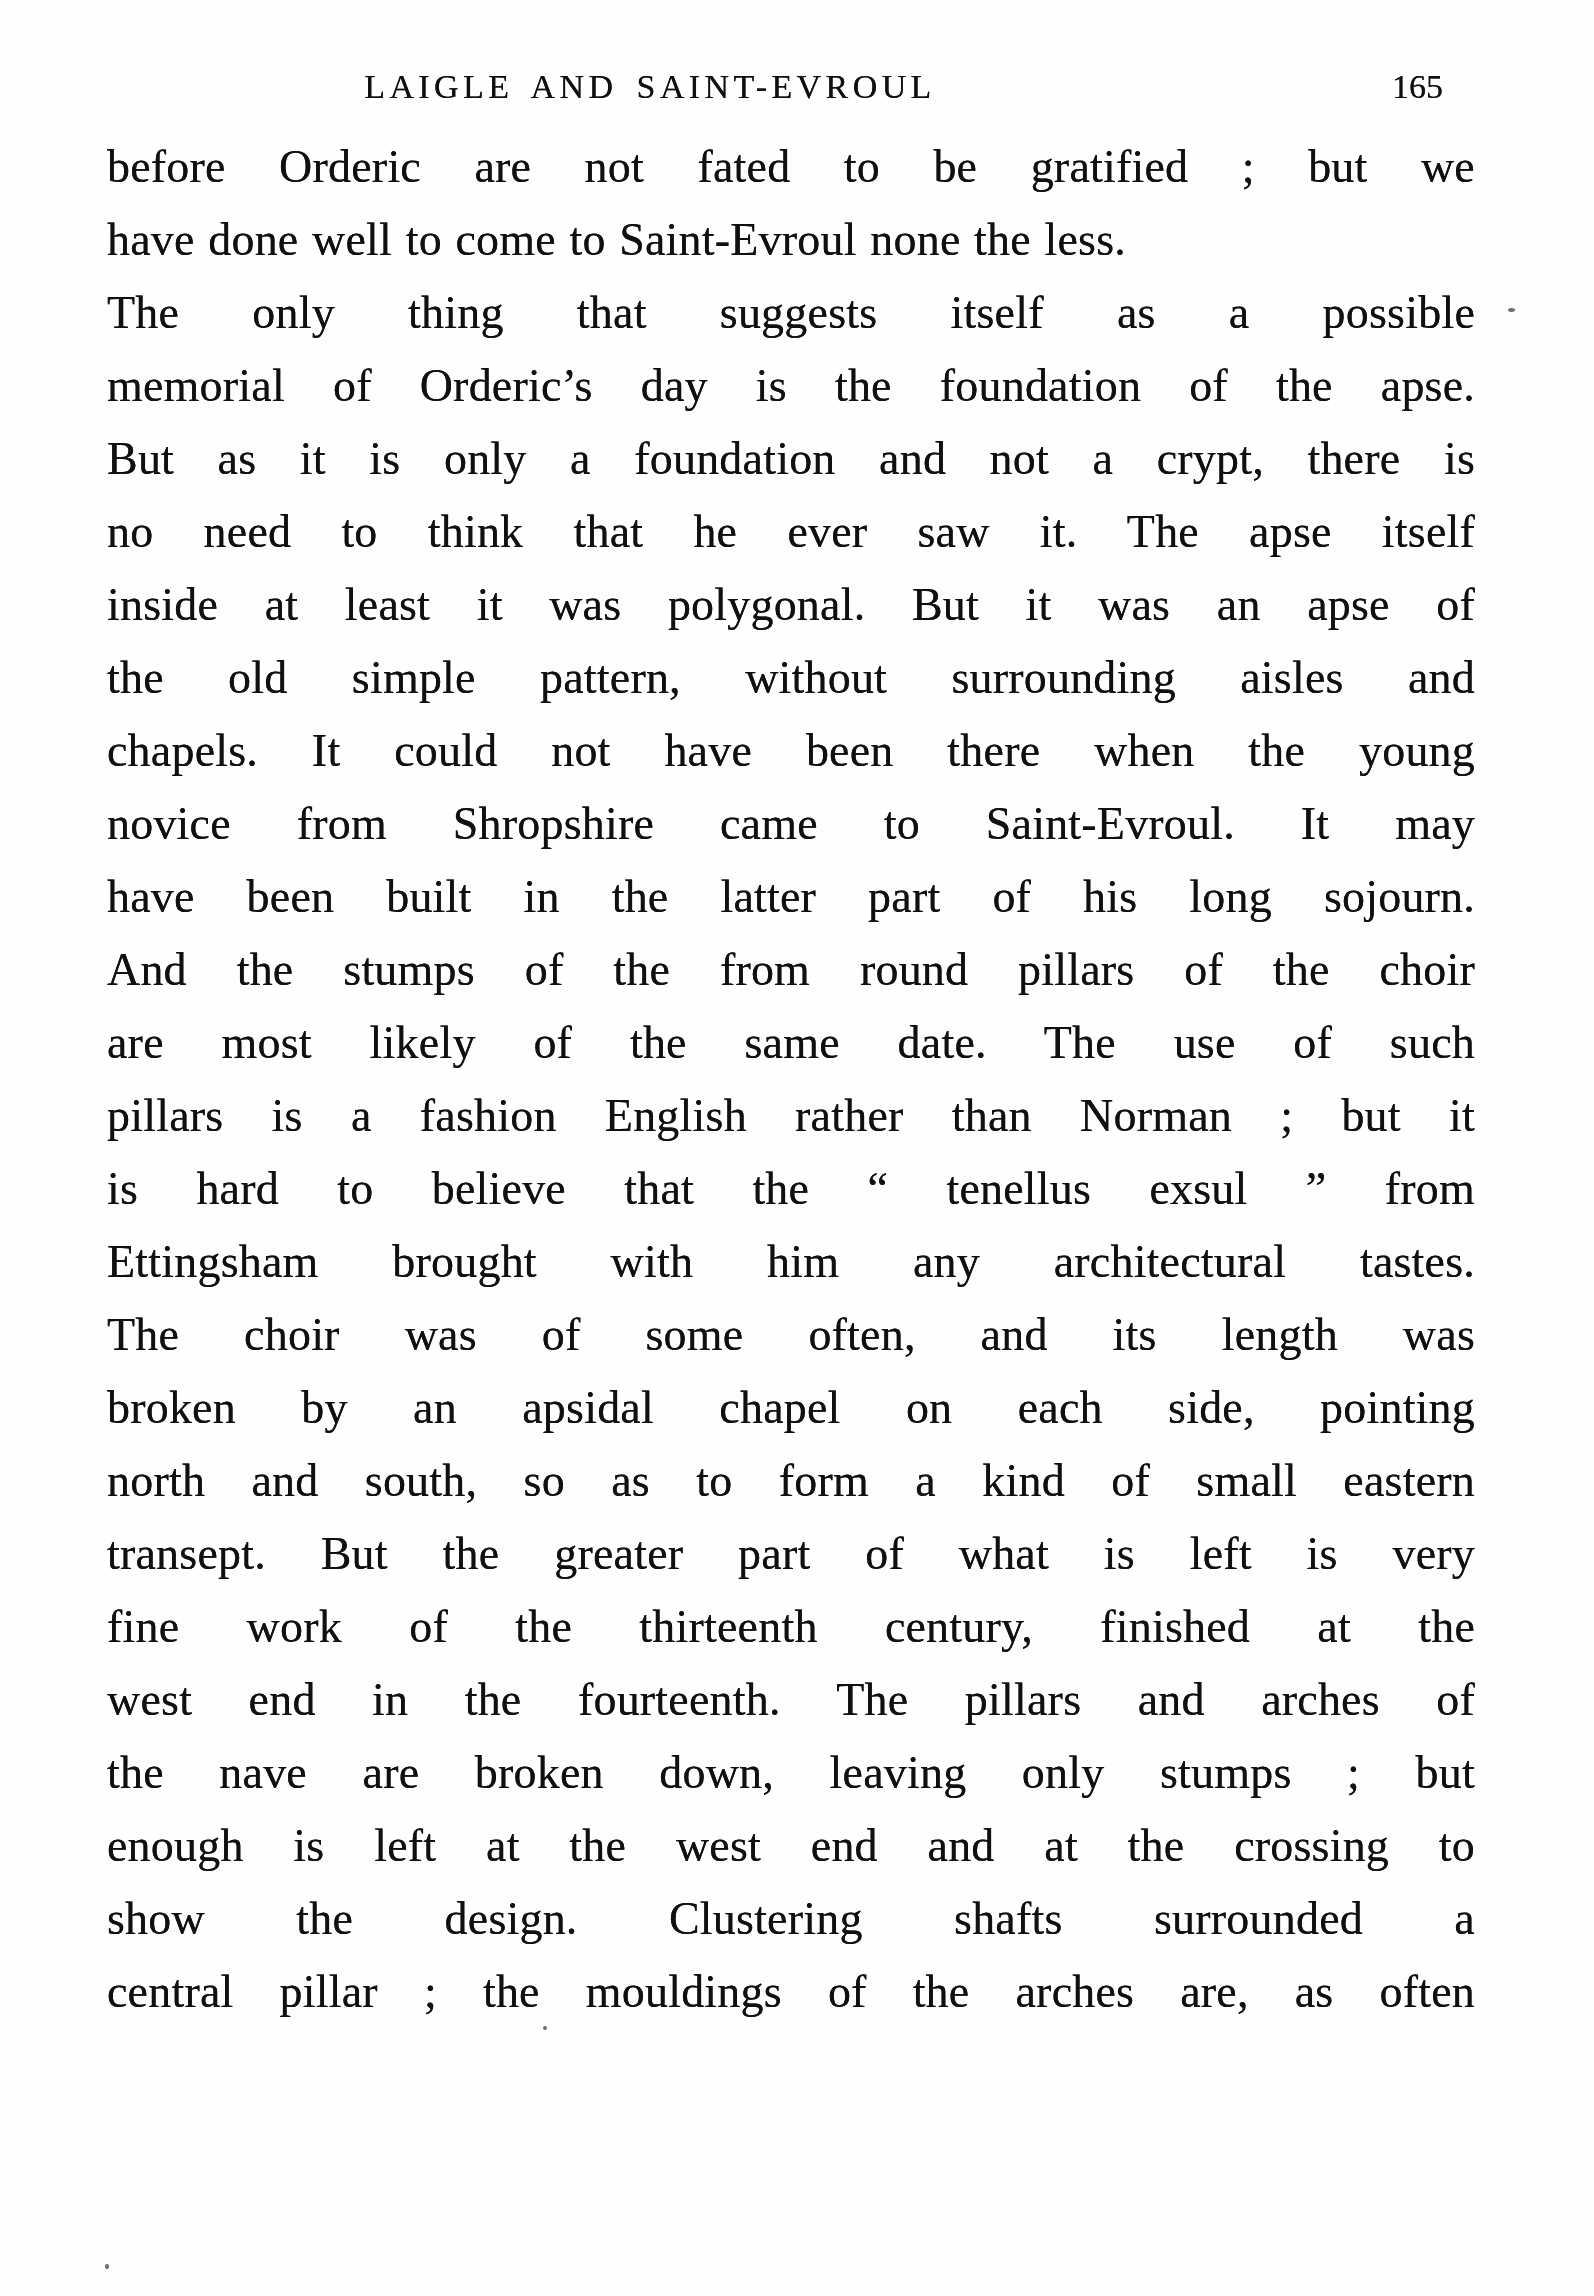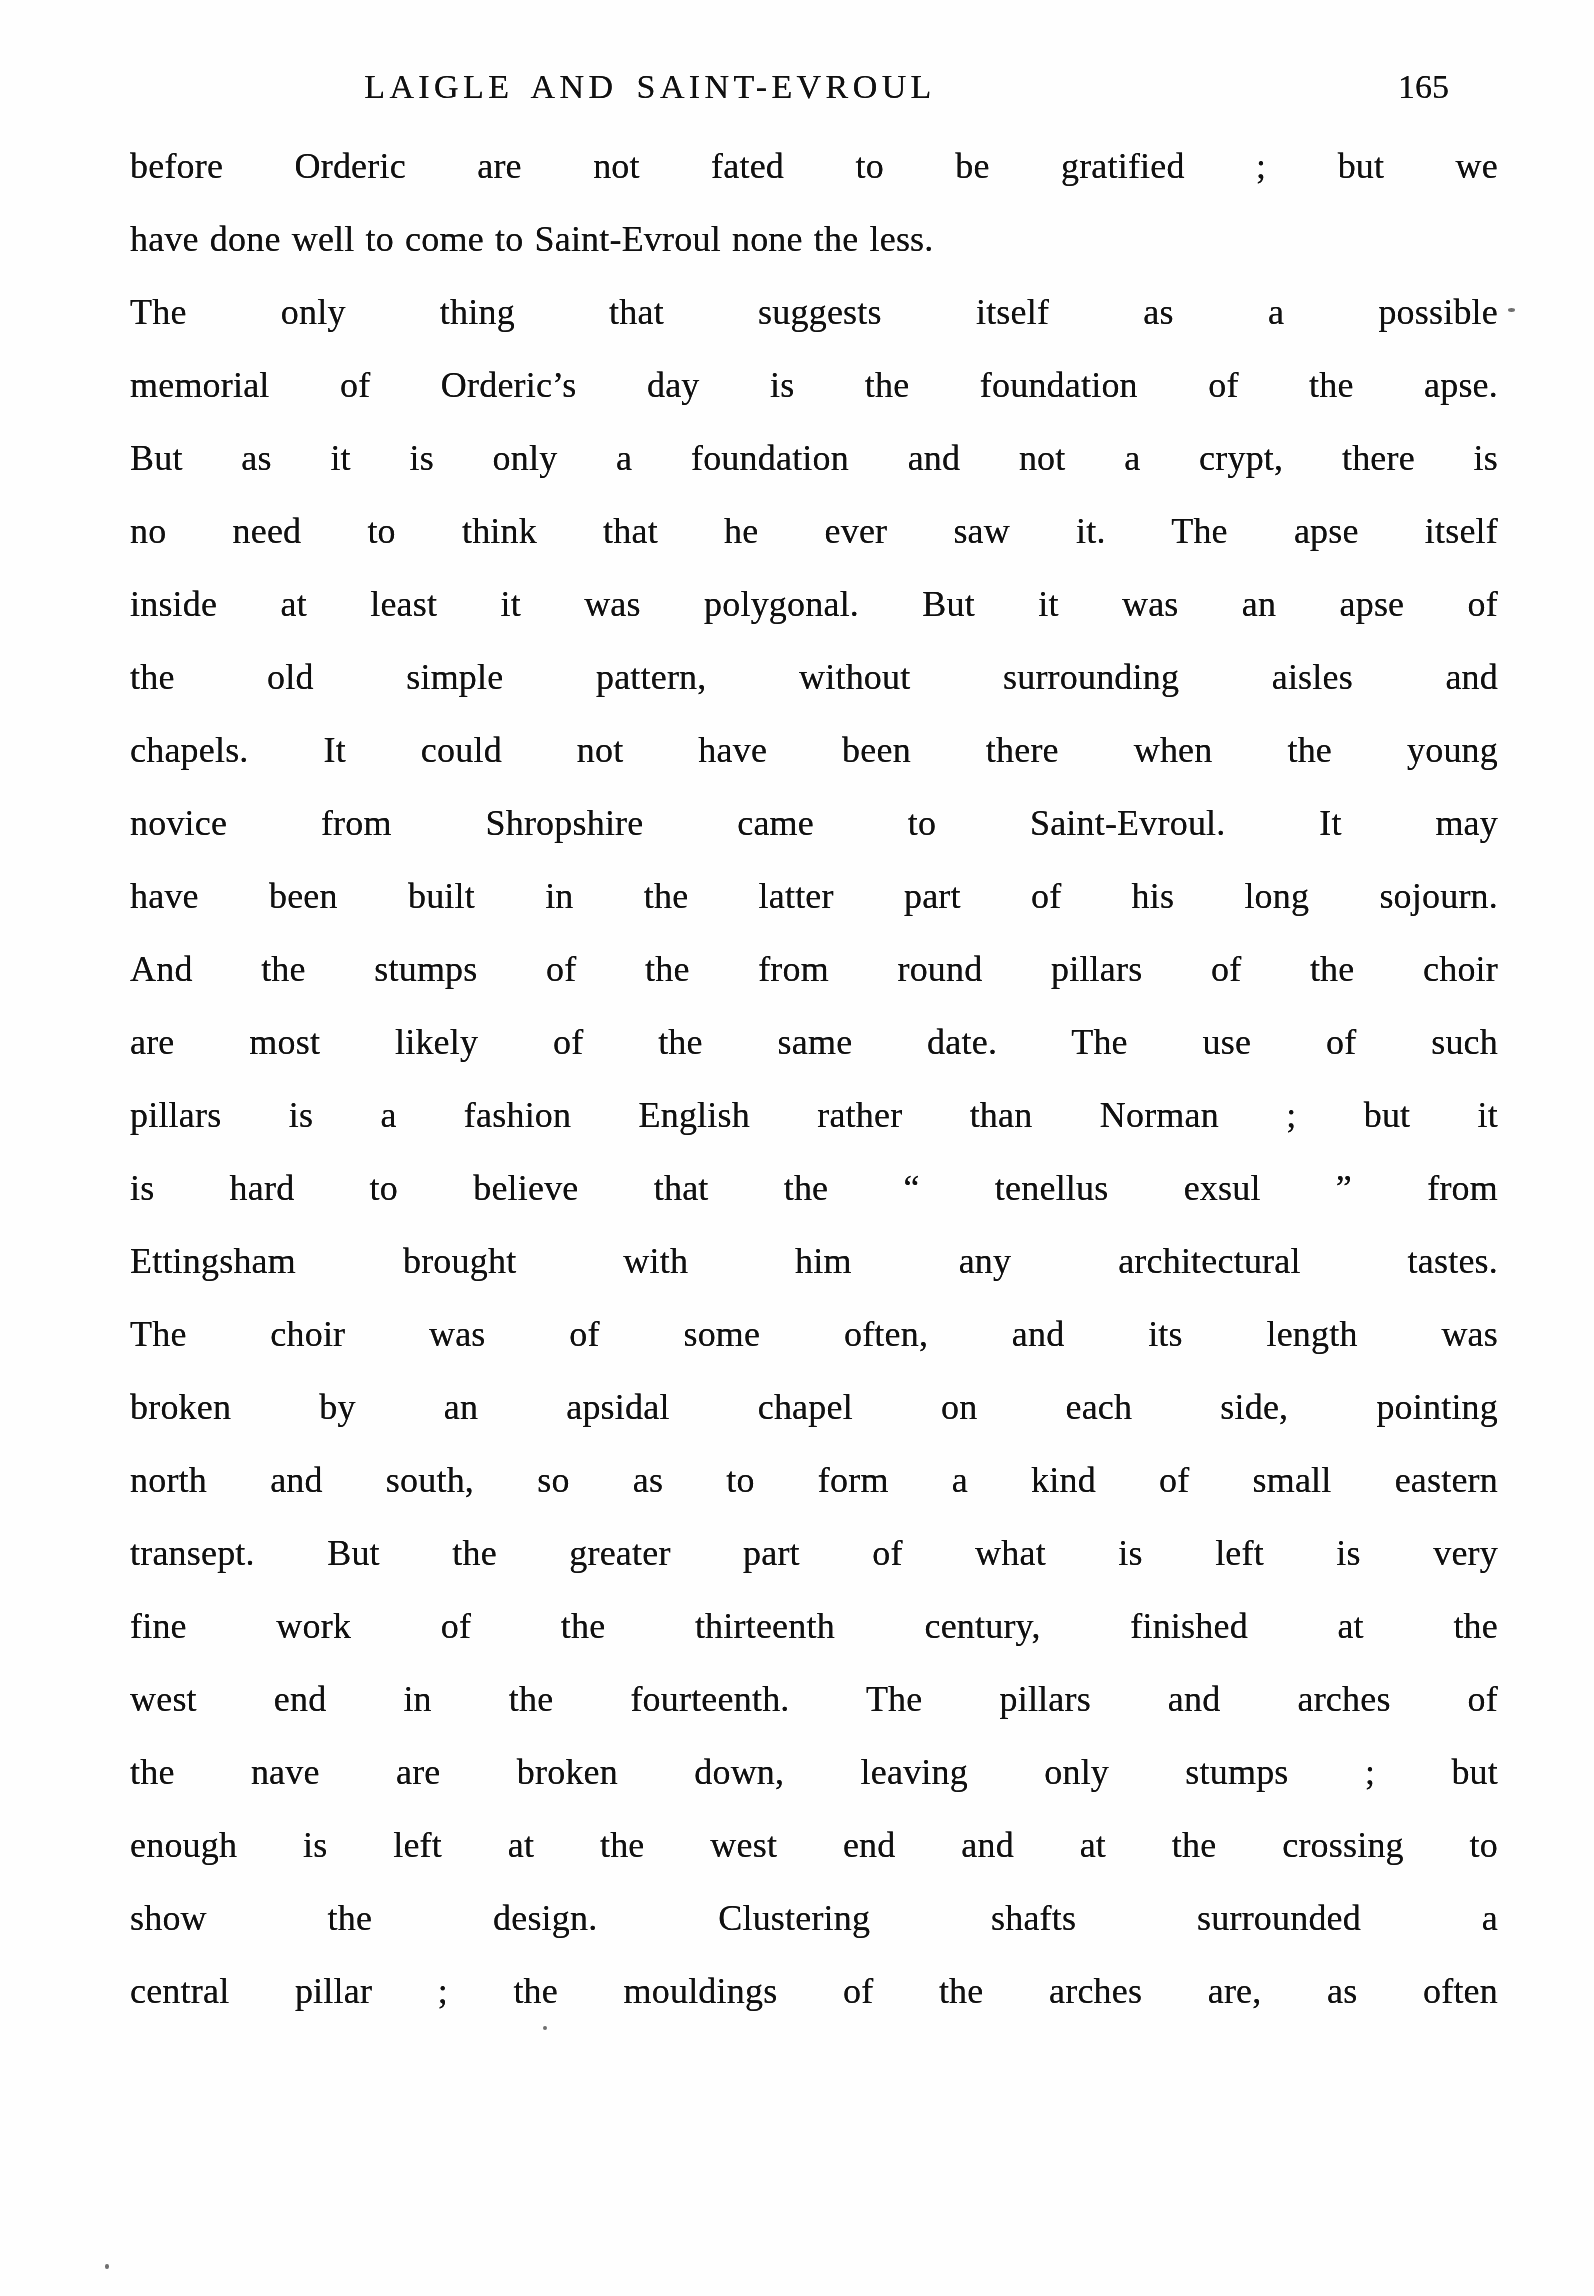--- a/index.html
+++ b/index.html
@@ -33,31 +33,31 @@
     left: 165px;
     width: 744px;
     text-align: center;
     letter-spacing: 0.13em;
     word-spacing: 0.18em;
     white-space: nowrap;
     text-shadow: 0 0 0.6px rgba(0,0,0,0.85);
   }
   .folio {
     position: absolute;
-    right: 32px;
+    right: 38px;
     top: 0;
     text-shadow: 0 0 0.6px rgba(0,0,0,0.85);
   }
   
   .text-block {
     position: absolute;
     top: 130px;
-    left: 130px;
+    left: 107px;
     width: 1368px;
-    font-size: 36px;
+    font-size: 46px;
   }
   .line {
     line-height: 73px;
     text-align: justify;
     text-align-last: justify;
     word-spacing: 1.9px;
     letter-spacing: 0.2px;
     text-shadow: 0 0 0.6px rgba(0,0,0,0.85);
     white-space: normal;
   }

